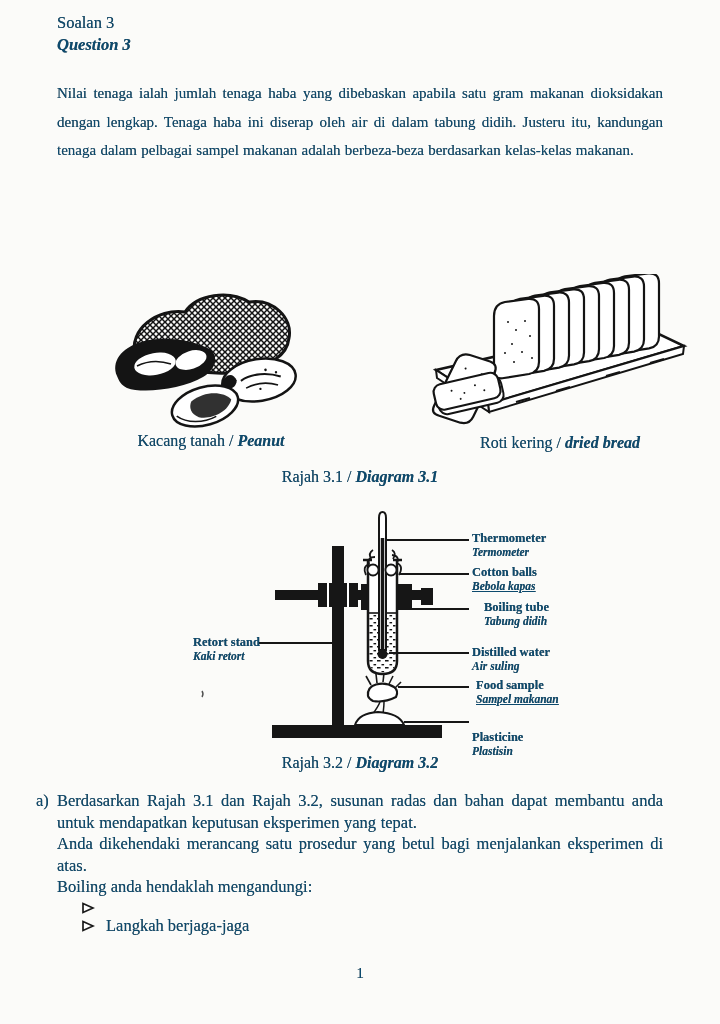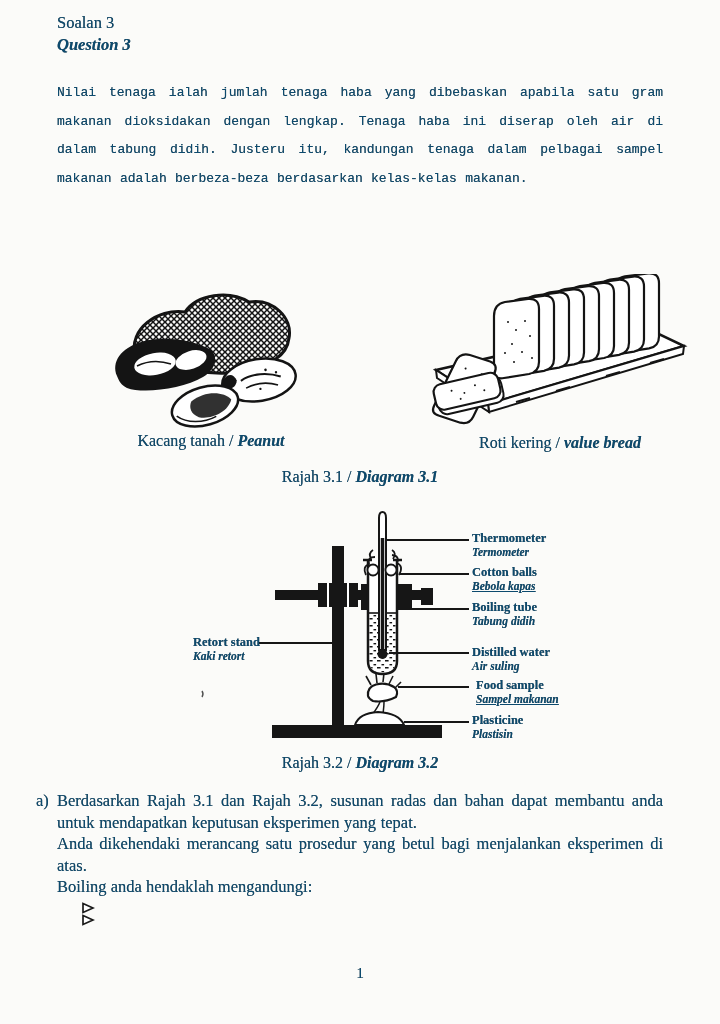--- a/index.html
+++ b/index.html
@@ -8,21 +8,21 @@
     position:relative; width:720px; height:1024px; margin:0 auto;
     background:#fbfbf9; color:#0c4a6e; overflow:hidden;
     font-family:"Liberation Serif","DejaVu Serif",serif;
     text-shadow:0 0 0.35px rgba(10,10,10,.6);
   }
   .abs { position:absolute; }
   .jt { text-align:justify; text-align-last:left; word-spacing:.5px; }
   .it { font-style:italic;font-weight:bold; }
   .bd { font-weight:400; }
   .heading { left:57px; top:12px; font-size:16.5px; line-height:22px; }
-  .intro-ms { left:57px; top:79px; width:606px; font-size:13px; line-height:28.5px;font-family:Liberation Mono, monospace; }
+  .intro-ms { left:57px; top:79px; width:606px; font-size:15px; line-height:28.5px; }
   .intro-en { left:57px; top:192px; width:606px; font-size:16.5px; line-height:27px; font-style:italic; }
   .caption { font-size:16px; text-align:center; }
   .fig-cap-peanut { left:105px; top:432px; width:212px; }
   .fig-cap-bread  { left:426px; top:434px; width:268px; }
   .rajah-cap { left:0; top:468px; width:720px; }
   .rajah-cap2 { left:0; top:754px; width:720px; }
   .peanut-art { left:105px; top:280px; }
   .bread-art  { left:426px; top:274px; }
   .diagram { left:185px; top:503px; width:520px; height:258px; }
   .diagram svg.appsvg { position:absolute; left:0; top:0; }
@@ -132,21 +132,21 @@
         <circle cx="18" cy="9" r="1"></circle>
           <circle cx="30" cy="14" r="1"></circle>
           <circle cx="42" cy="9" r="1"></circle>
         <circle cx="25" cy="19" r="1"></circle>
           <circle cx="50" cy="16" r="1"></circle>
       </g>
     </g>
   </svg>
 
   <div class="abs caption fig-cap-peanut"><span>Kacang tanah / </span><span class="it">Peanut</span></div>
-  <div class="abs caption fig-cap-bread"><span>Roti kering / </span><span class="it">value bread</span></div>
+  <div class="abs caption fig-cap-bread"><span>Roti kering / </span><span class="it">dried bread</span></div>
   <div class="abs caption rajah-cap"><span>Rajah 3.1 / </span><span class="it">Diagram 3.1</span></div>
 
   <div class="abs diagram">
     <svg class="appsvg" width="520" height="258" viewBox="0 0 520 258">
       <defs>
         <pattern id="waterdots" width="8" height="7" patternUnits="userSpaceOnUse">
           <rect x="0" y="3" width="3.6" height="1.5" fill="#161616"></rect>
           <rect x="4.5" y="0" width="2.6" height="1.4" fill="#161616"></rect>
         </pattern>
       </defs>
@@ -203,43 +203,44 @@
         <line x1="212" y1="106" x2="284" y2="106"></line>
         <line x1="204" y1="150" x2="284" y2="150"></line>
         <line x1="213" y1="184" x2="284" y2="184"></line>
         <line x1="219" y1="219" x2="284" y2="219"></line>
         <line x1="73" y1="140" x2="147" y2="140"></line>
       </g>
       <path d="M17,188 q2,3 0,6" stroke="#161616" stroke-width="1.4" fill="none" opacity=".75"></path>
     </svg>
     <div class="app-label" style="left:287px; top:29px;"><span>Thermometer</span><span class="ms">Termometer</span></div>
     <div class="app-label" style="left:287px; top:63px;"><span>Cotton balls</span><span class="ms ul">Bebola kapas</span></div>
-    <div class="app-label" style="left:287px; top:98px;"><span>Boiling tube</span><span class="ms">Tabung didih</span></div>
+    <div class="app-label" style="left:299px; top:98px;"><span>Boiling tube</span><span class="ms">Tabung didih</span></div>
     <div class="app-label" style="left:287px; top:143px;"><span>Distilled water</span><span class="ms">Air suling</span></div>
     <div class="app-label" style="left:291px; top:176px;"><span>Food sample</span><span class="ms ul">Sampel makanan</span></div>
-    <div class="app-label" style="left:287px; top:211px;"><span>Plasticine</span><span class="ms">Plastisin</span></div>
+    <div class="app-label" style="left:287px; top:228px;"><span>Plasticine</span><span class="ms">Plastisin</span></div>
     <div class="app-label" style="left:8px; top:133px;"><span>Retort stand</span><span class="ms">Kaki retort</span></div>
   </div>
 
   <div class="abs caption rajah-cap2"><span>Rajah 3.2 / </span><span class="it">Diagram 3.2</span></div>
 
   <div class="abs qa">
     <span class="qa-marker">a)</span>
     <p class="jt">Berdasarkan Rajah 3.1 dan Rajah 3.2, susunan radas dan bahan dapat membantu anda untuk mendapatkan keputusan eksperimen yang tepat.</p>
     <p class="jt"><span>Anda dikehendaki merancang </span><span class="bd">satu prosedur yang betul</span><span> bagi menjalankan eksperimen di atas.</span></p>
     <p>Boiling anda hendaklah mengandungi:</p>
     <div class="bullets">
       <div class="bullet-row">
         <svg class="arr" viewBox="0 0 14 12">
             <path d="M2,1.5 L12,6 L2,10.5 Z" fill="#fff" stroke="#1a1a1a" stroke-width="1.7"></path>
           </svg>
       </div>
       <div class="bullet-row">
         <svg class="arr" viewBox="0 0 14 12">
             <path d="M2,1.5 L12,6 L2,10.5 Z" fill="#fff" stroke="#1a1a1a" stroke-width="1.7"></path>
           </svg>
+        <span>Langkah berjaga-jaga</span>
       </div>
     </div>
   </div>
 
   <div class="abs pageno">1</div>
 
 </div>
 
 </body></html>

